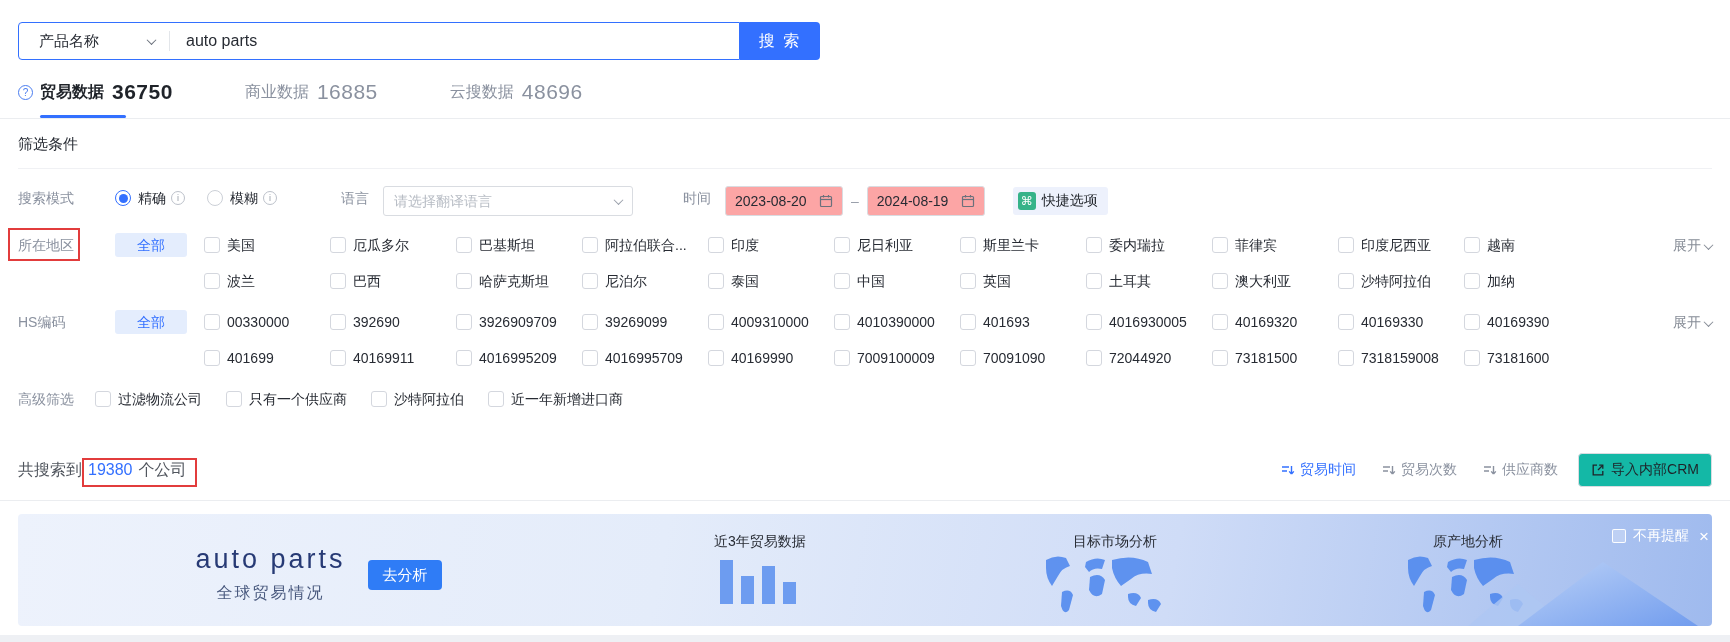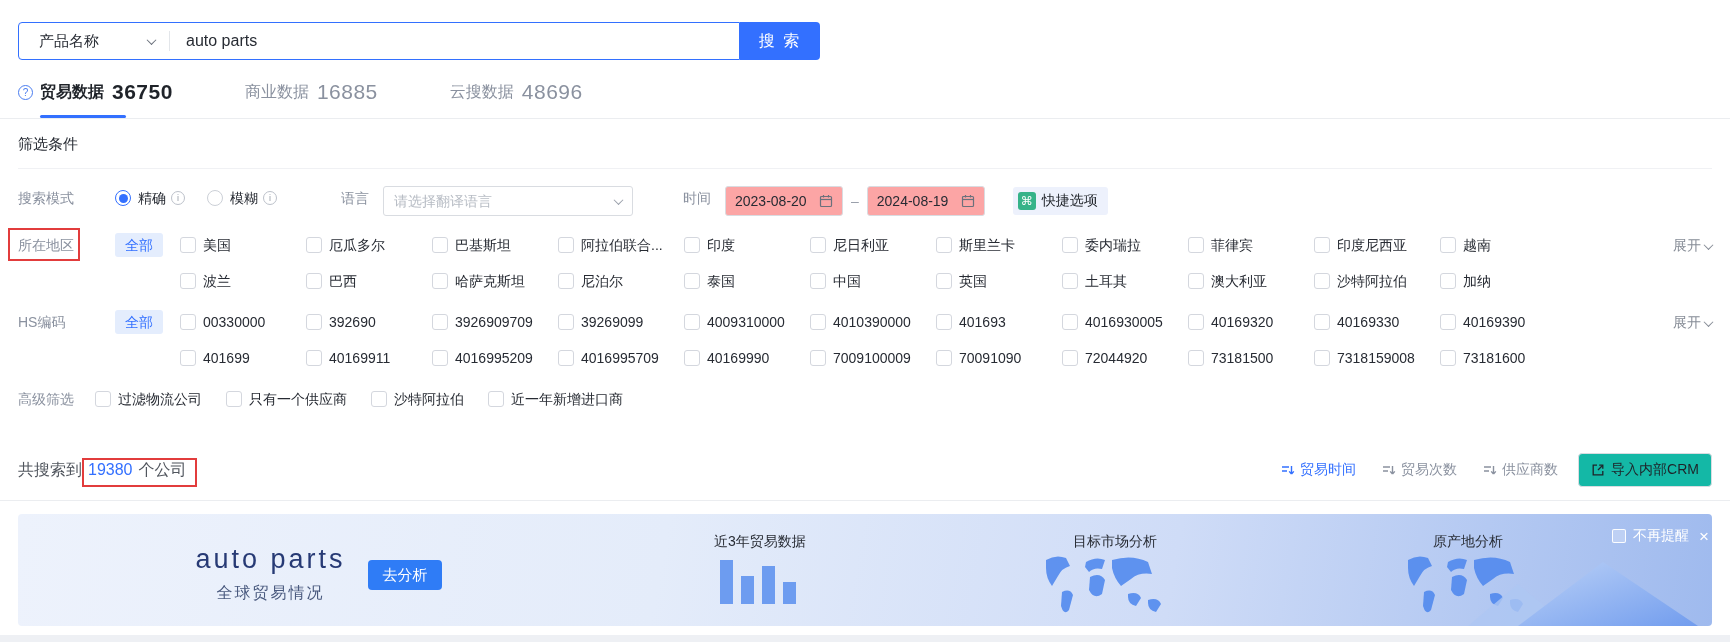--- a/index.html
+++ b/index.html
@@ -43,21 +43,21 @@
   .info { width:14px; height:14px; border:1px solid #bcc1ca; border-radius:50%; color:#9aa0ab; font-size:9px; display:inline-flex; align-items:center; justify-content:center; margin-left:5px; font-style:normal; }
   .inline-lbl { color:#8a919f; margin-left:42px; }
   .select { display:flex; align-items:center; width:250px; height:30px; border:1px solid #d9dce1; border-radius:3px; padding:0 10px; margin-left:14px; color:#b7bcc4; cursor:pointer; background:#fff; }
   .select .chev { margin-left:auto; color:#9aa0ab; }
   .date-box { display:flex; align-items:center; width:118px; height:30px; border:1px solid #d9dce1; border-radius:3px; padding:0 9px; margin-left:14px; color:#272b33; cursor:pointer; background:#fca5a5; }
   .date-box .cal { margin-left:auto; }
   .date-sep { color:#9aa0ab; margin-left:8px; line-height:30px; }
   .date-sep + .date-box { margin-left:8px; }
   .quick-btn { display:flex; align-items:center; height:28px; margin:1px 0 0 28px; background:#edf1fc; border:none; border-radius:3px; padding:0 10px 0 5px; cursor:pointer; font-family:inherit; font-size:14px; color:#1f2329; }
   .cmd-ico { width:18px; height:18px; background:#35b389; color:#fff; border-radius:3px; display:inline-flex; align-items:center; justify-content:center; font-size:12px; margin-right:6px; }
-  .pill { flex:none; background:#e4edfd; color:#3370ff; border-radius:3px; padding:0 10px; height:24px; line-height:24px; cursor:pointer; margin-right:17px; }
+  .pill { flex:none; background:#e4edfd; color:#3370ff; border-radius:3px; padding:0 22px; height:24px; line-height:24px; cursor:pointer; margin-right:17px; }
   .cb-grid { display:grid; grid-template-columns:repeat(11,126px); row-gap:12px; }
   .cb-item { display:inline-flex; align-items:center; cursor:pointer; white-space:nowrap; }
   .cb { width:16px; height:16px; border:1px solid #d4d7de; border-radius:3px; background:#fff; flex:none; }
   .cb-label { margin-left:7px; color:#272b33; }
   .expand { margin-left:auto; color:#868c96; cursor:pointer; white-space:nowrap; flex:none; }
   .expand .chev { color:#868c96; }
   .adv-list { display:flex; }
   .adv-list .cb-item { margin-right:24px; }
   .frow.adv .flabel { width:77px; }
 

